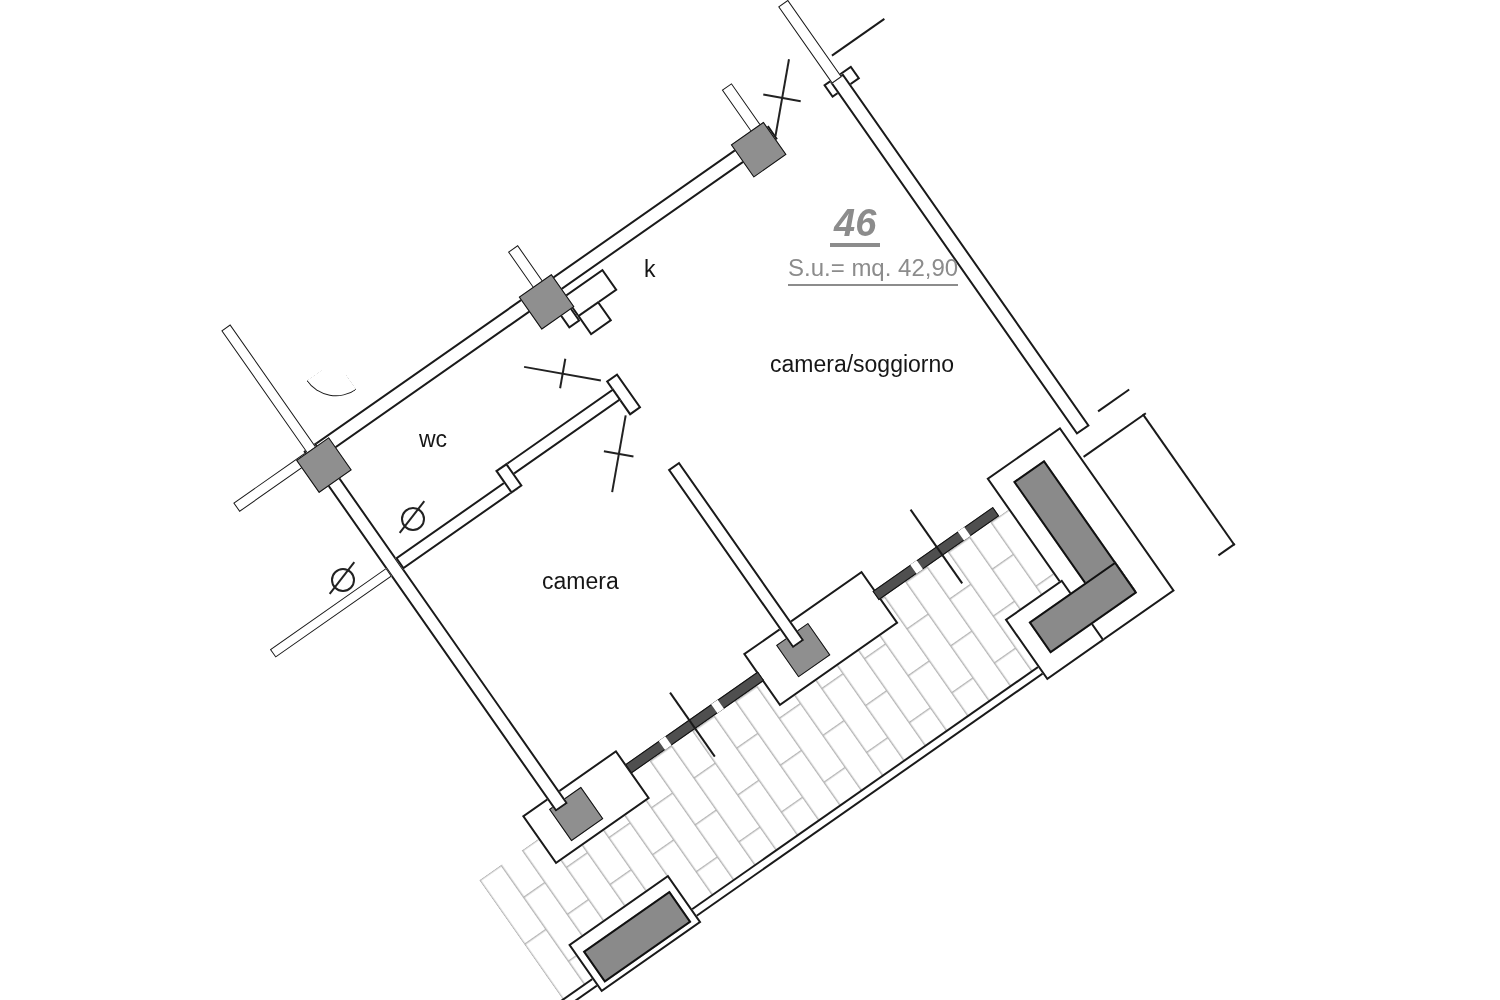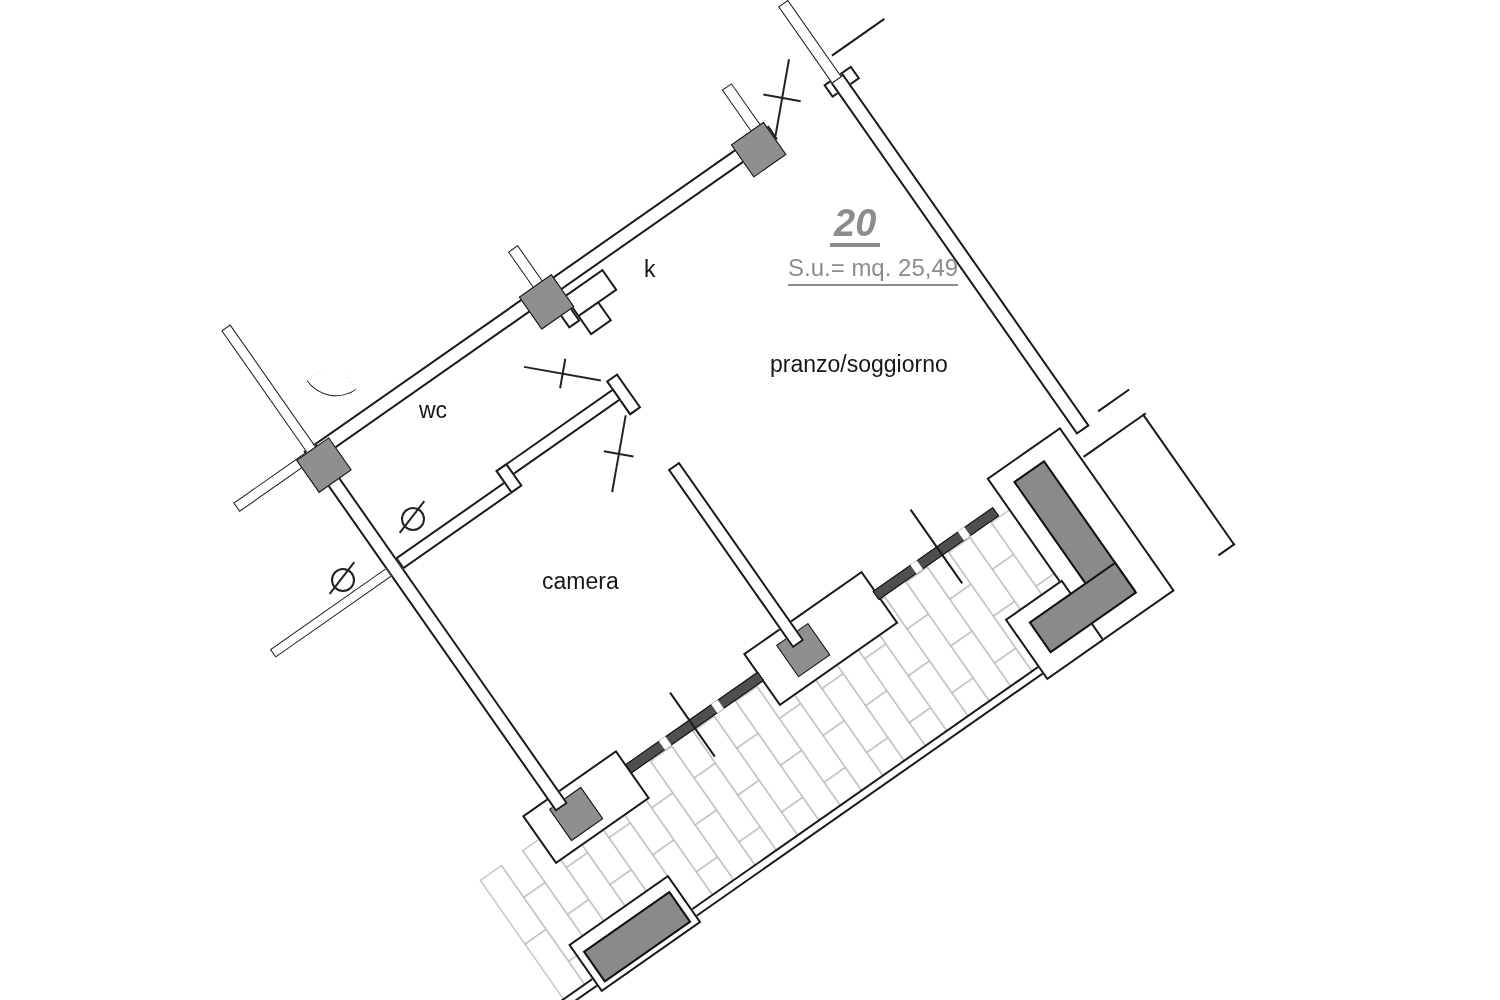--- a/index.html
+++ b/index.html
@@ -112,26 +112,26 @@
     <div class="leaf" style="left:988px;top:188px;width:38px;transform:rotate(45deg)"></div>
     <div class="leaf" style="left:630px;top:288px;width:78px;transform:rotate(45deg)"></div>
     <div class="leaf" style="left:654px;top:288px;width:30px;transform:rotate(-45deg)"></div>
     <div class="leaf" style="left:630px;top:386px;width:78px;transform:rotate(-45deg)"></div>
     <div class="leaf" style="left:654px;top:386px;width:30px;transform:rotate(45deg)"></div>
 
     <div class="arc" style="left:455px;top:148px;width:36px;height:36px"></div>
   </div>
 
   <div class="labels">
-    <div class="lab unit-number" style="left:830px;top:204px">20</div>
-    <div class="lab area-label" style="left:788px;top:254px">S.u.= mq. 25,49</div>
+    <div class="lab unit-number" style="left:830px;top:204px">46</div>
+    <div class="lab area-label" style="left:788px;top:254px">S.u.= mq. 42,90</div>
     <div class="lab room-label" style="left:644px;top:256px">k</div>
-    <div class="lab room-label" style="left:419px;top:397px">wc</div>
+    <div class="lab room-label" style="left:419px;top:426px">wc</div>
     <div class="lab room-label" style="left:542px;top:568px">camera</div>
-    <div class="lab room-label" style="left:770px;top:351px">pranzo/soggiorno</div>
+    <div class="lab room-label" style="left:770px;top:351px">camera/soggiorno</div>
 
     <div class="lab dia" style="left:392px;top:506px;width:40px;height:22px">
       <span class="circle" style="left:9px;top:1px"></span>
       <span class="slash" style="left:0;top:10px"></span>
       <span class="sr">Ø</span>
     </div>
     <div class="lab dia" style="left:322px;top:567px;width:40px;height:22px">
       <span class="circle" style="left:9px;top:1px"></span>
       <span class="slash" style="left:0;top:10px"></span>
       <span class="sr">Ø</span>

